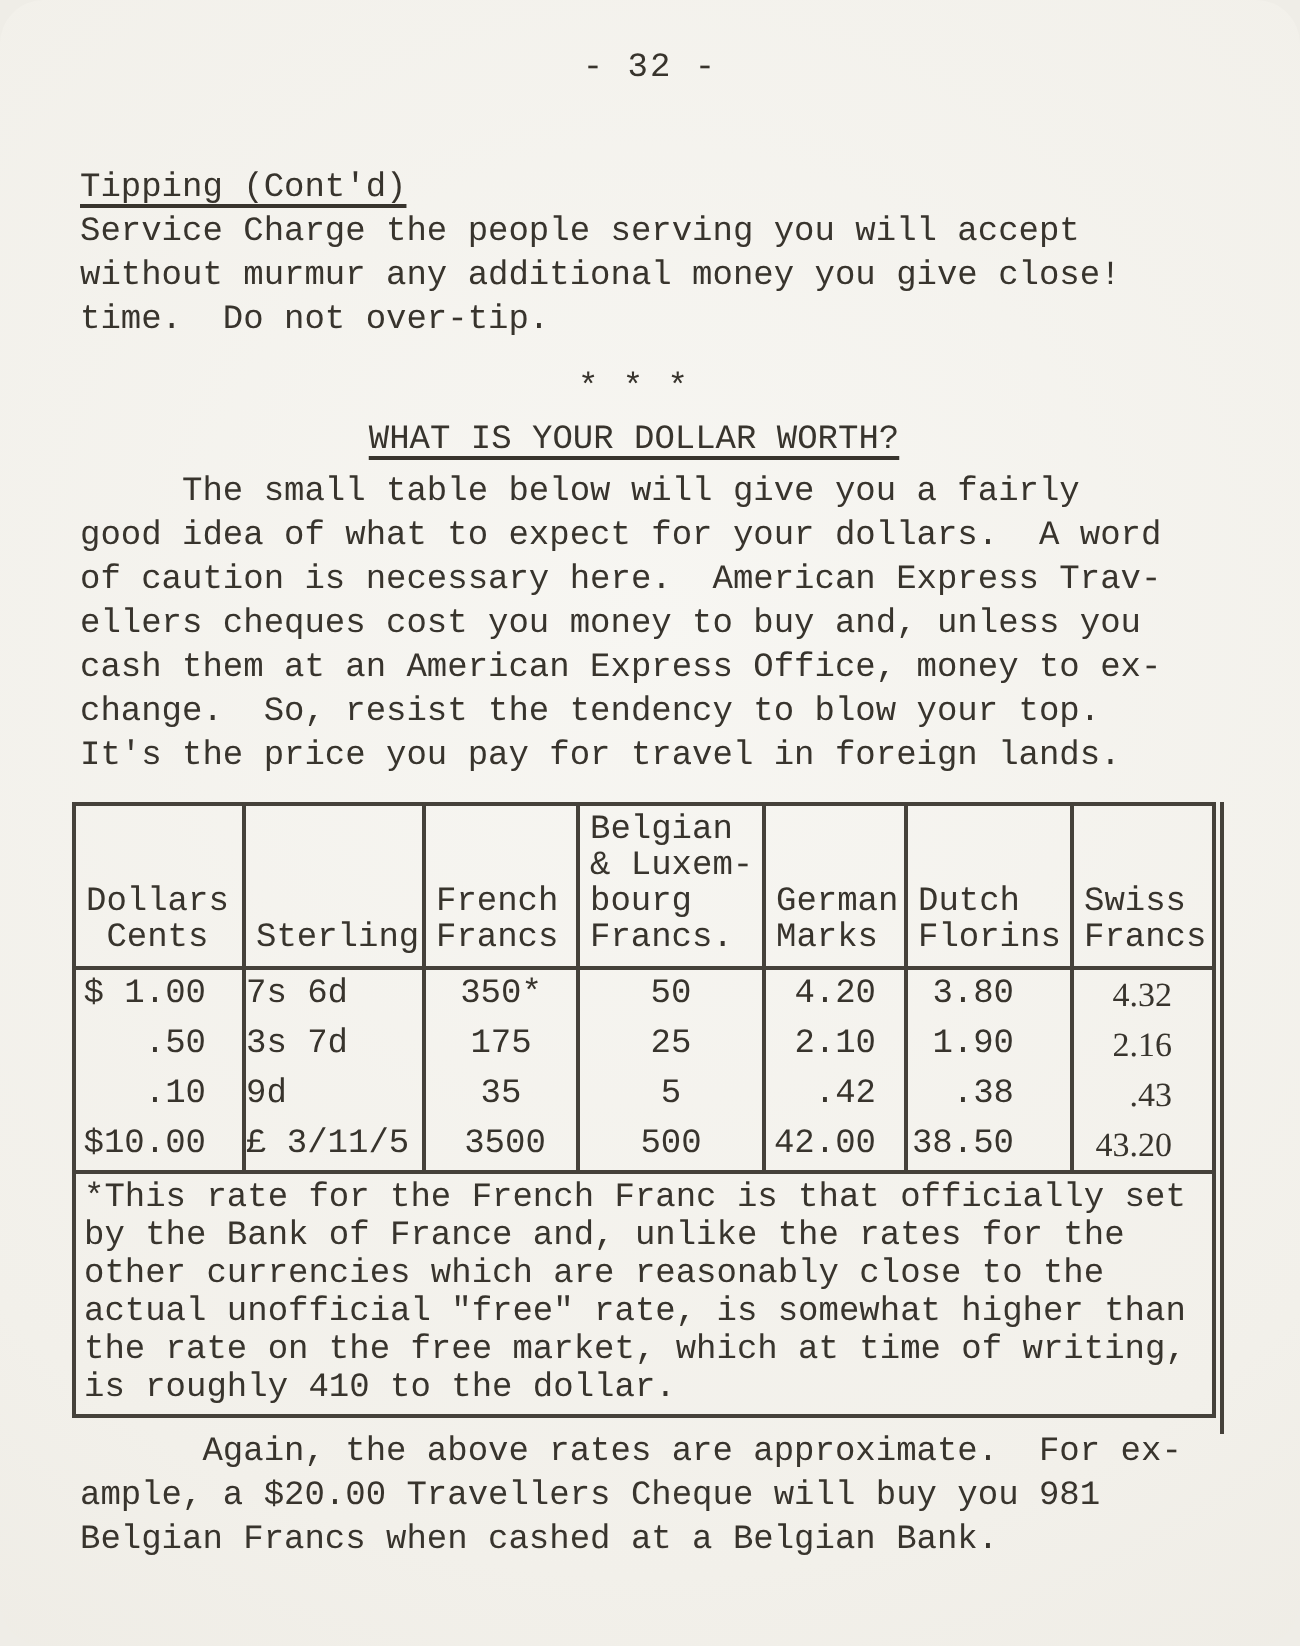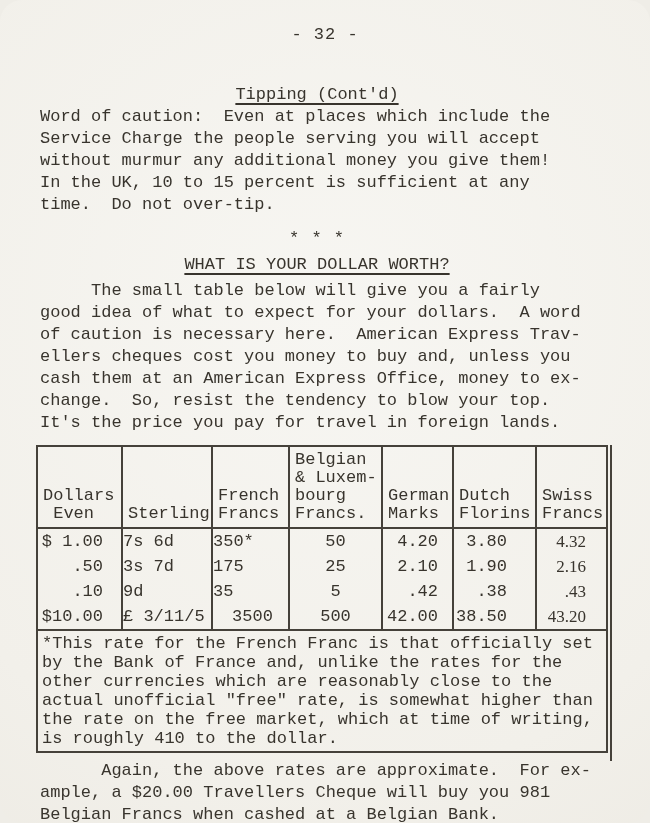--- a/index.html
+++ b/index.html
@@ -16,21 +16,21 @@
     overflow: hidden;
     background: radial-gradient(130% 105% at 50% 38%, #f7f6f2 0%, #f2f0ea 55%, #e9e6de 100%);
     border-radius: 22px;
   }
   .pagenum {
     padding-top: 24px;
     text-align: center;
     letter-spacing: 1px;
   }
   .content { margin: 0 56px 0 40px; }
-  .heading-row { margin-top: 38px; text-align: center; }
+  .heading-row { margin-top: 38px; }
   .u {
     text-decoration: underline;
     text-decoration-thickness: 1.7px;
     text-underline-offset: 4px;
   }
   .line { white-space: pre; min-height: 22px; }
   .separator { text-align: center; margin-top: 12px; letter-spacing: 1px; }
   .dw-heading { text-align: center; margin-top: 4px; }
   .dw-para { margin-top: 4px; }
 
@@ -64,21 +64,21 @@
     vertical-align: bottom;
     text-align: left;
     line-height: 18px;
     padding: 4px 2px 4px 5px;
   }
   table.rates th:not(:first-child),
   table.rates td:not(:first-child) { border-left: 2px solid #45413a; }
   table.rates td { line-height: 25px; }
   table.rates td:nth-child(1) { text-align: right; padding-right: 18px; }
   table.rates td:nth-child(2) { }
-  table.rates td:nth-child(3) { }
+  table.rates td:nth-child(3) { text-align: center; }
   table.rates td:nth-child(4) { text-align: center; }
   table.rates td:nth-child(5) { text-align: right; padding-right: 14px; }
   table.rates td:nth-child(6) { text-align: right; padding-right: 28px; }
   table.rates td:nth-child(7) { text-align: right; padding-right: 20px; font-family: Liberation Serif, serif; }
   table.rates tbody tr:last-child td:nth-child(3) { text-align: center; padding-left: 4px; }
   .footnote {
     border-top: 2px solid #45413a;
     padding: 3px 4px 3px 4px;
   }
   .footnote .line { line-height: 19px; min-height: 19px; }
@@ -91,24 +91,22 @@
 
   <div class="pagenum">- 32 -</div>
 
   <div class="content">
 
     <div class="heading-row">
       <span class="u">Tipping (Cont'd)</span>
     </div>
 
     <div class="para">
-      <div class="line">Word of caution:  Even at places which include the</div>
       <div class="line">Service Charge the people serving you will accept</div>
-      <div class="line">without murmur any additional money you give them!</div>
-      <div class="line">In the UK, 10 to 15 percent is sufficient at any</div>
+      <div class="line">without murmur any additional money you give close!</div>
       <div class="line">time.  Do not over-tip.</div>
     </div>
 
     <div class="separator">*   *   *</div>
 
     <div class="dw-heading">
       <span class="u">WHAT IS YOUR DOLLAR WORTH?</span>
     </div>
 
     <div class="para dw-para">
@@ -128,21 +126,21 @@
             <col style="width:90px">
             <col style="width:77px">
           <col style="width:93px">
             <col style="width:71px">
             <col style="width:83px">
           <col style="width:70px">
         </colgroup>
         <thead>
           <tr>
             <th>Dollars
- Even</th>
+ Cents</th>
             <th>Sterling</th>
             <th>French
 Francs</th>
             <th>Belgian
 &amp; Luxem-
 bourg
 Francs.</th>
             <th>German
 Marks</th>
             <th>Dutch

